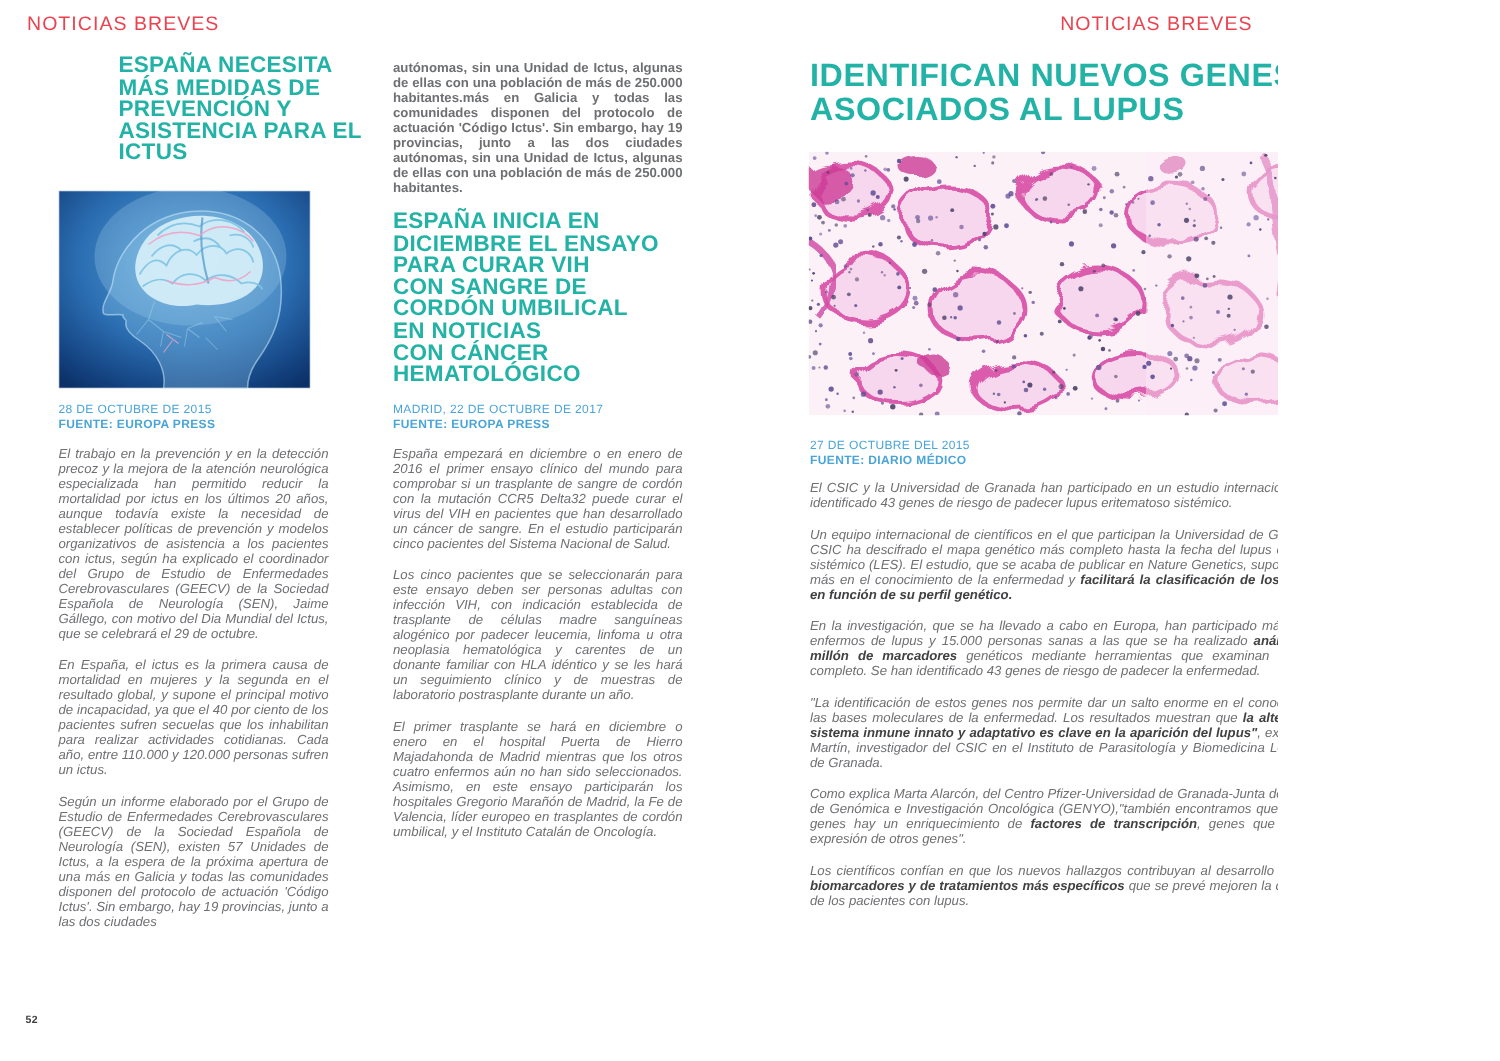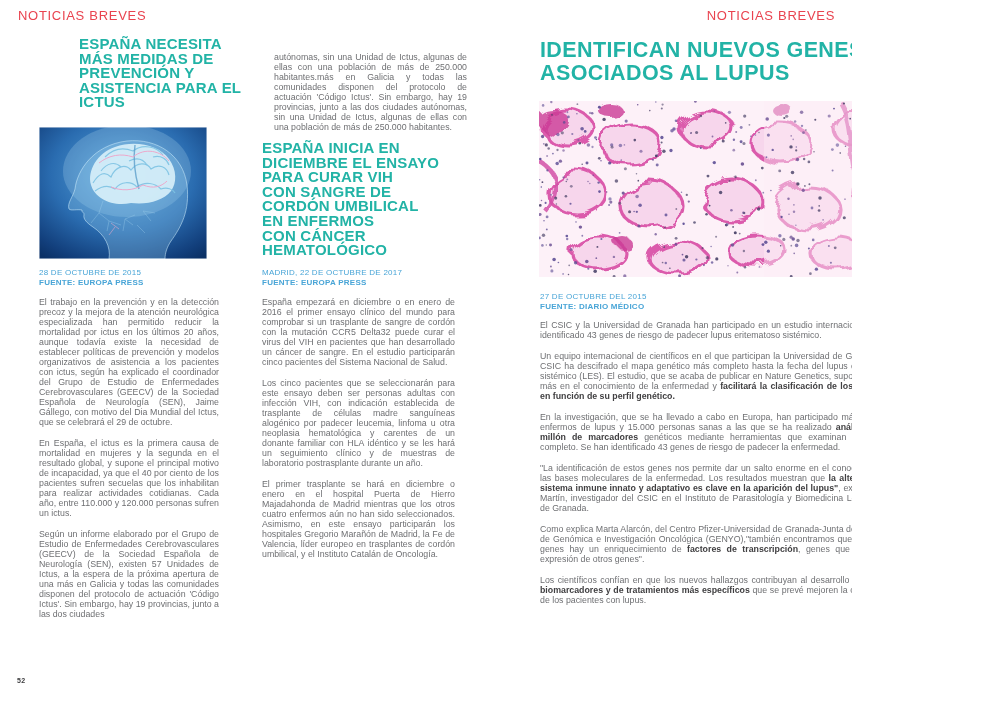--- a/index.html
+++ b/index.html
@@ -31,25 +31,26 @@
     letter-spacing:.25px;white-space:nowrap;
   }
   .src{
     position:absolute;font-size:8px;line-height:10px;color:var(--blue);
     font-weight:bold;letter-spacing:.25px;white-space:nowrap;
   }
   .paras{position:absolute;}
   .paras p{
     margin:0 0 11px 0;font-size:8.8px;line-height:10px;color:var(--gray);
     text-align:justify;
+    font-style:italic;
   }
   .paras .b{font-weight:bold;color:var(--dark);}
   .cont-para{
-    position:absolute;margin:12px;font-size:8.8px;line-height:10px;
-    color:var(--gray);text-align:justify;
+    position:absolute;margin:0;font-size:8.8px;line-height:10px;
+    color:var(--gray);text-align:justify;font-weight:bold;
   }
   .imgbox{position:absolute;overflow:hidden;}
   .imgbox svg{display:block;}
   .pagenum{
     position:absolute;font-size:7px;font-weight:bold;color:#3c3c3e;
     letter-spacing:.3px;
   }
 </style>
 </head>
 <body>
@@ -112,21 +113,21 @@
       <p>Según un informe elaborado por el Grupo de Estudio de Enfermedades Cerebrovasculares (GEECV) de la Sociedad Española de Neurología (SEN), existen 57 Unidades de Ictus, a la espera de la próxima apertura de una más en Galicia y todas las comunidades disponen del protocolo de actuación 'Código Ictus'. Sin embargo,  hay 19 provincias, junto a las dos ciudades</p>
     </div>
 
   <p class="cont-para" style="left:262px;top:40px;width:193px;">autónomas, sin una Unidad de Ictus, algunas de ellas con una población de más de 250.000 habitantes.más en Galicia y todas las comunidades disponen del protocolo de actuación 'Código Ictus'. Sin embargo,  hay 19 provincias, junto a las dos ciudades autónomas, sin una Unidad de Ictus, algunas de ellas con una población de más de 250.000 habitantes.</p>
 
   <h2 class="title-teal t-small" style="left:262px;top:141px;width:210px;">ESPAÑA INICIA EN
 DICIEMBRE EL ENSAYO
 PARA CURAR VIH
 CON SANGRE DE
 CORDÓN UMBILICAL
-EN ENFERMOS
+EN NOTICIAS
 CON CÁNCER
 HEMATOLÓGICO</h2>
 
   <div class="date" style="left:262px;top:268px;">MADRID, 22 DE OCTUBRE DE 2017</div>
   <div class="src" style="left:262px;top:278px;">FUENTE: EUROPA PRESS</div>
 
   <div class="paras" style="left:262px;top:297px;width:193px;">
       <p>España empezará en diciembre o en enero de 2016 el primer ensayo clínico del mundo para comprobar si un trasplante de sangre de cordón con la mutación CCR5 Delta32 puede curar el virus del VIH en pacientes que han desarrollado un cáncer de sangre. En el estudio participarán cinco pacientes del Sistema Nacional de Salud.</p>
       <p>Los cinco pacientes que se seleccionarán para este ensayo deben ser personas adultas con infección VIH, con indicación establecida de trasplante de células madre sanguíneas alogénico por padecer leucemia, linfoma u otra neoplasia hematológica y carentes de un donante familiar con HLA idéntico y se les hará un seguimiento clínico y de muestras de laboratorio postrasplante durante un año.</p>
       <p>El primer trasplante se hará en diciembre o enero en el hospital Puerta de Hierro Majadahonda de Madrid mientras que los otros cuatro enfermos aún no han sido seleccionados. Asimismo, en este ensayo participarán los hospitales Gregorio Marañón de Madrid, la Fe de Valencia, líder europeo en trasplantes de cordón umbilical, y el Instituto Catalán de Oncología.</p>

